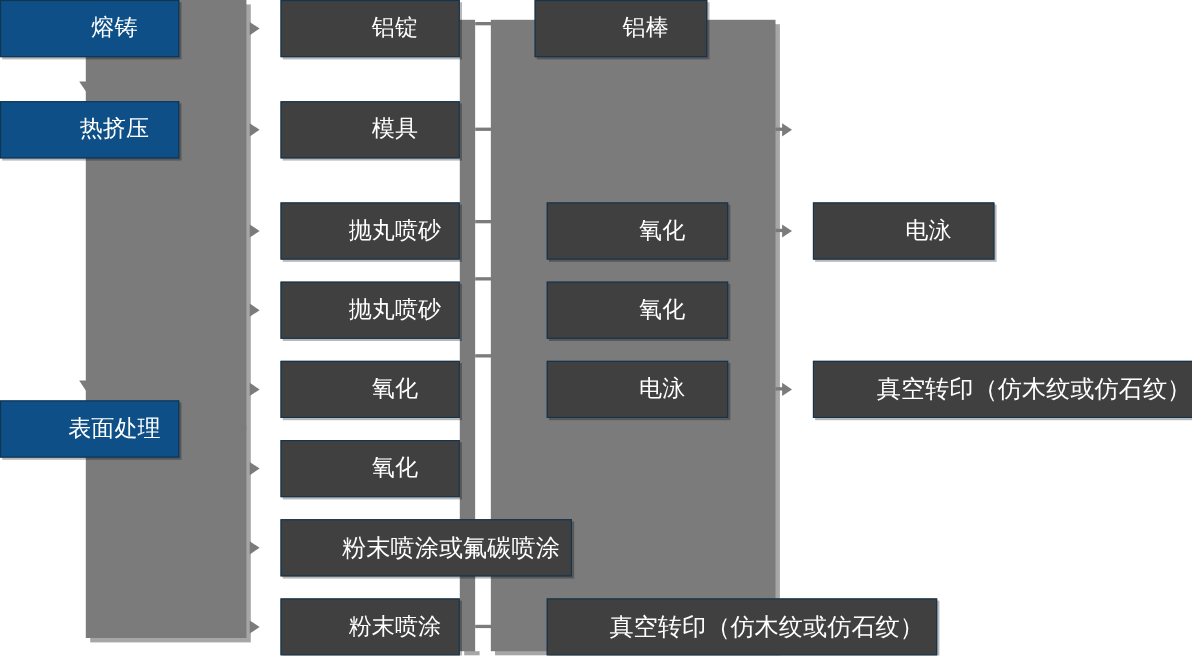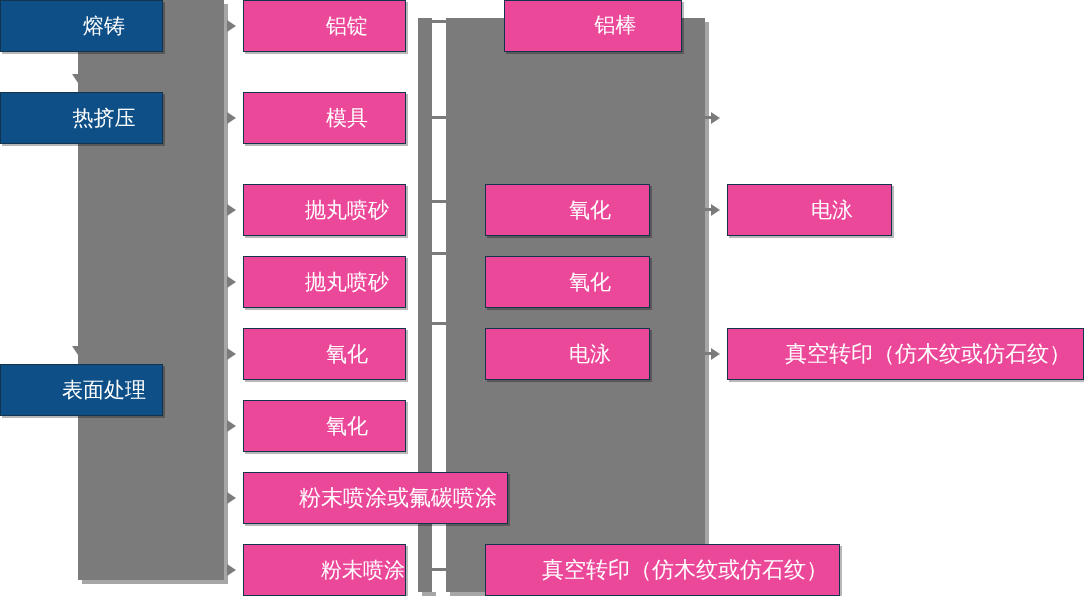--- a/index.html
+++ b/index.html
@@ -36,21 +36,21 @@
     color:#ffffff;
     text-align:center;
     line-height:1.1;
     box-sizing:border-box;
     border:1px solid #12344f;
     box-shadow:2px 2px 0 rgba(0,0,0,0.28);
     white-space:nowrap;
     padding-left:45px;
   }
   .box-l1{background:#0d4f86;font-size:21px;}
-  .box-l2{background:#ec4899;font-size:21px;}
+  .box-l2{background:#404040;font-size:21px;margin-left:12px;}
   .box-wide{font-size:22px;}
 </style>
 </head>
 <body>
 
 <div id="canvas">
 
   <div class="gray-shadow" style="left:82px;top:4px;width:146px;height:580px;"></div>
   <div class="gray" style="left:78px;top:0px;width:146px;height:580px;"></div>
 
@@ -120,25 +120,25 @@
   </div>
   <div class="box box-l2" style="left:243px;top:328px;width:163px;height:52px;">
     <span>氧化</span>
   </div>
   <div class="box box-l2" style="left:243px;top:400px;width:163px;height:52px;">
     <span>氧化</span>
   </div>
   <div class="box box-l2 box-wide" style="left:243px;top:472px;width:265px;height:52px;">
     <span>粉末喷涂或氟碳喷涂</span>
   </div>
-  <div class="box box-l2" style="left:243px;top:544px;width:163px;height:52px;justify-content:flex-end;">
+  <div class="box box-l2" style="left:243px;top:544px;width:163px;height:52px;">
     <span>粉末喷涂</span>
   </div>
 
-  <div class="box box-l2" style="left:504px;top:0px;width:178px;height:52px;font-family:Liberation Serif, serif;">
+  <div class="box box-l2" style="left:474px;top:0px;width:157px;height:52px;">
     <span>铝棒</span>
   </div>
   <div class="box box-l2" style="left:485px;top:184px;width:165px;height:52px;">
     <span>氧化</span>
   </div>
   <div class="box box-l2" style="left:485px;top:256px;width:165px;height:52px;">
     <span>氧化</span>
   </div>
   <div class="box box-l2" style="left:485px;top:328px;width:165px;height:52px;">
     <span>电泳</span>

